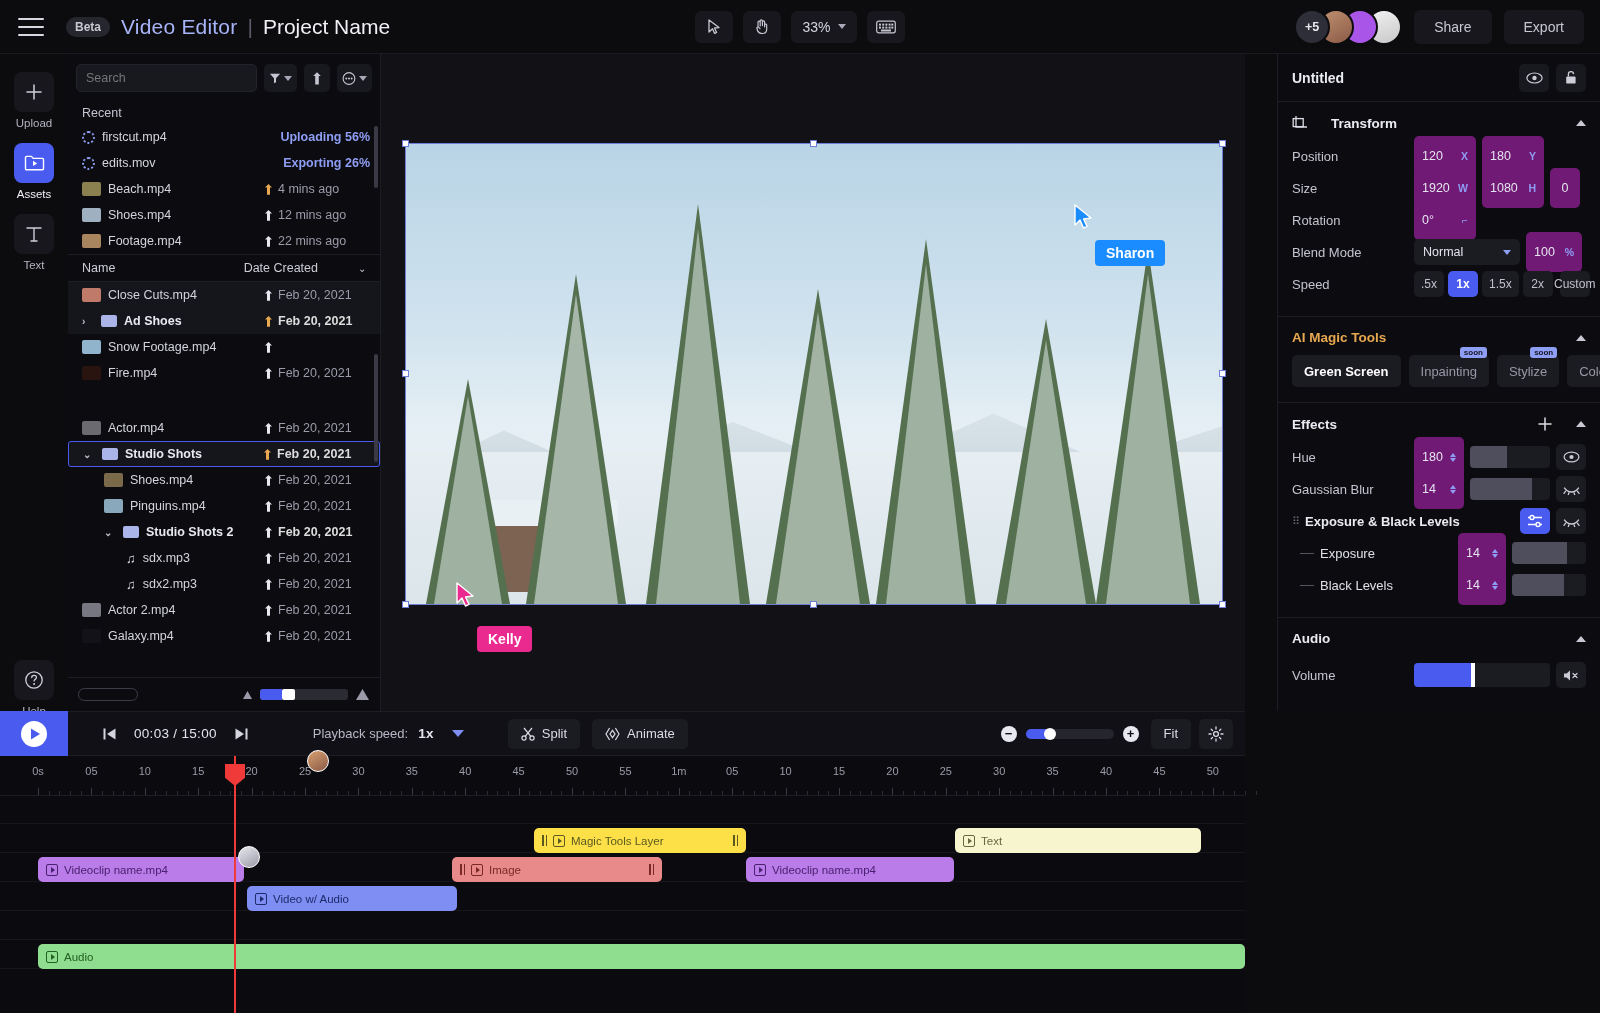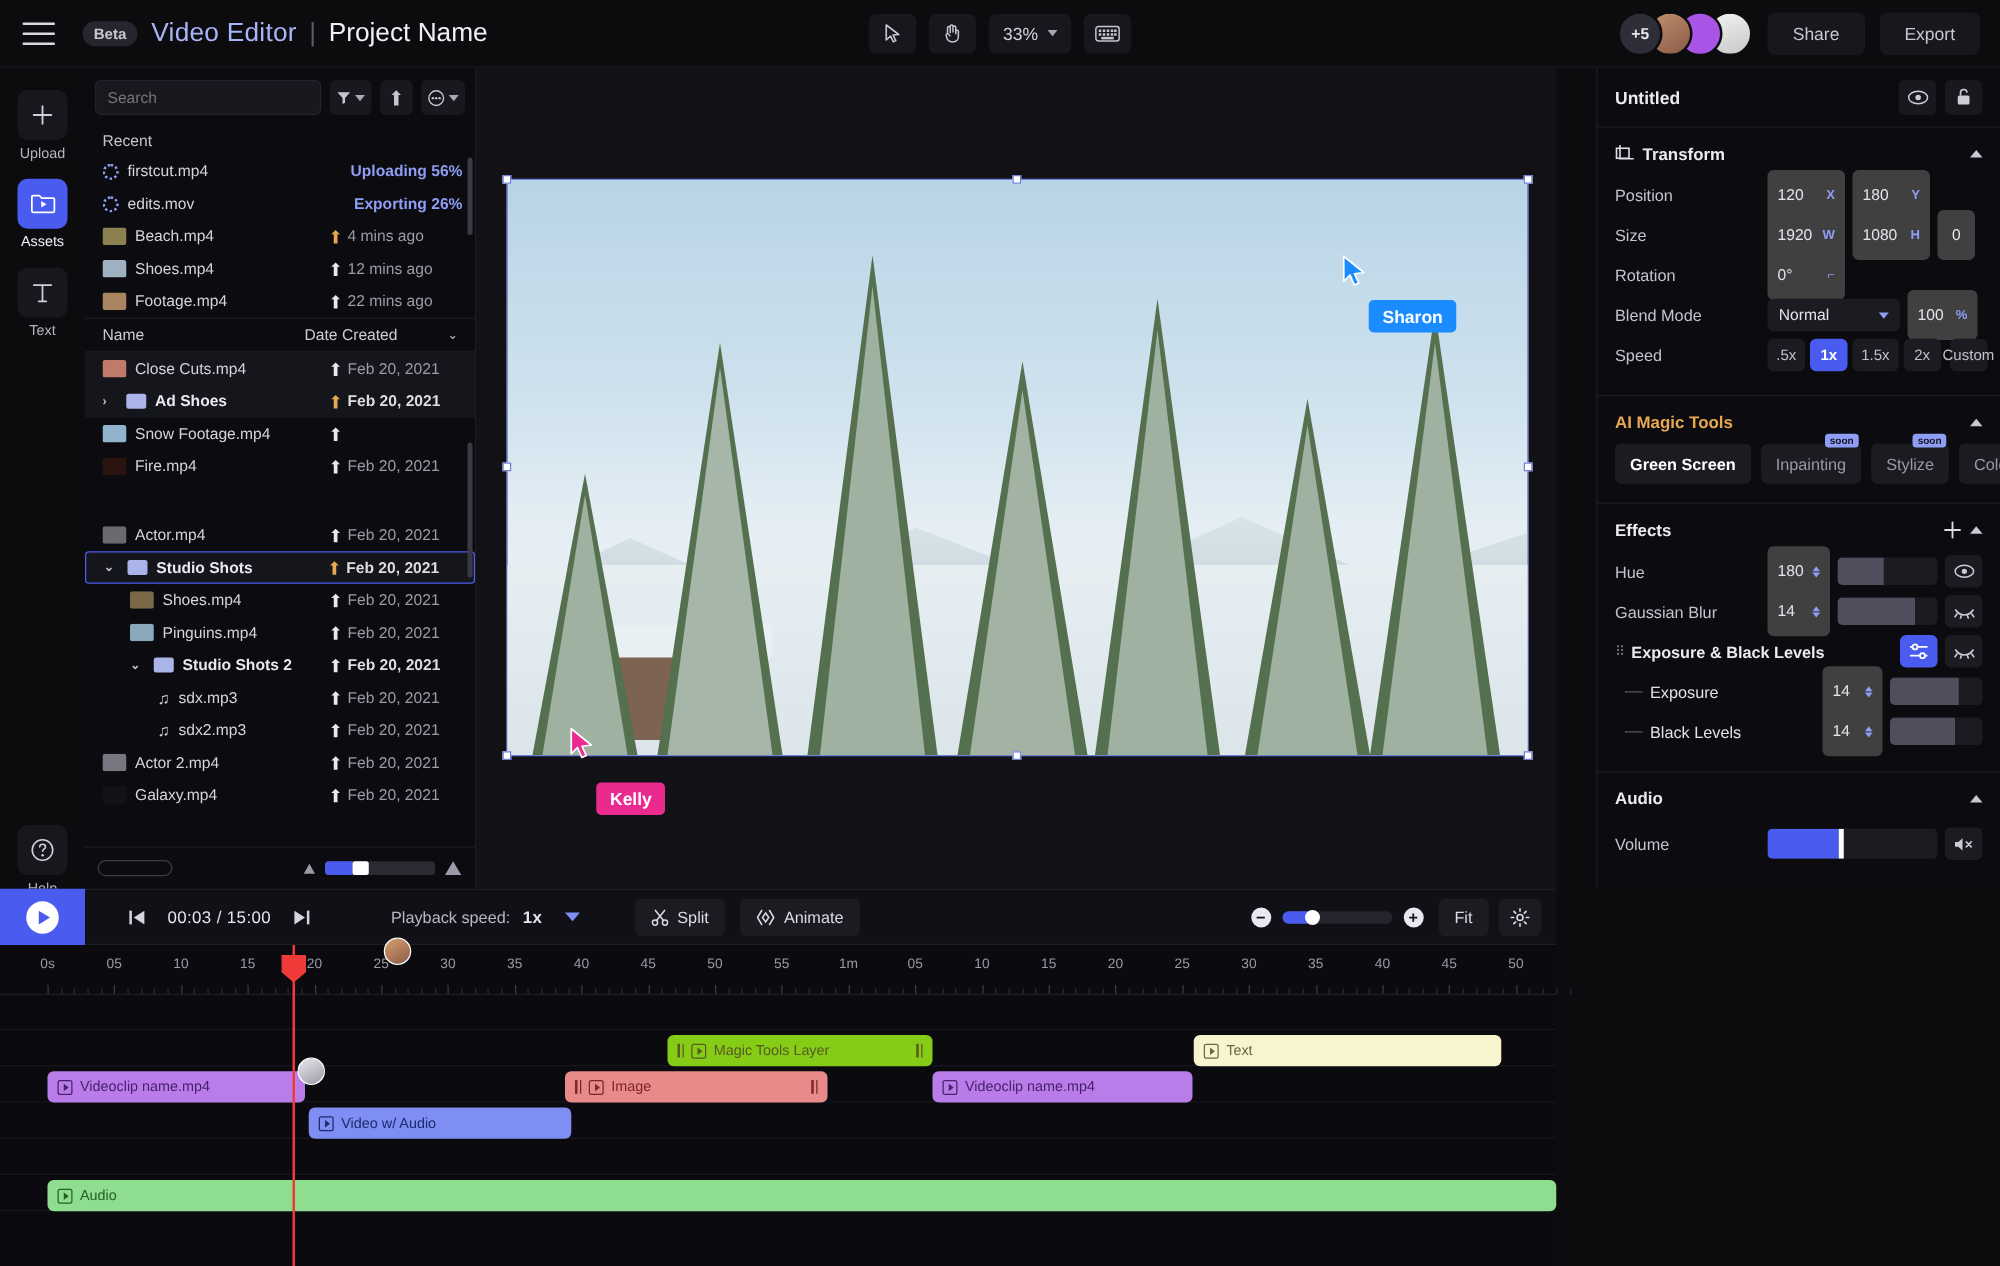--- a/index.html
+++ b/index.html
@@ -139,28 +139,28 @@
   
   .right { position: absolute; top: 54px; right: 0; width: 323px; height: 657px;
     background: #0c0c10; border-left: 1px solid #1d1d24; overflow: hidden; }
   .rp-head { height: 48px; display: flex; align-items: center; padding: 0 14px;
     border-bottom: 1px solid #1d1d24; }
   .rp-title { font-size: 14px; color: #eaeaf2; font-weight: bold; flex: 1; }
   .sq-btn { width: 30px; height: 28px; border-radius: 5px; background: #18181f;
     display: flex; align-items: center; justify-content: center; color: #cdcdd8;
     cursor: pointer; margin-left: 7px; }
   .sect { padding: 13px 14px 6px 14px; }
-  .sect-head { display: flex; align-items: center; gap: 6px; margin-bottom: 10px; }
+  .sect-head { display: flex; align-items: center; gap: 23px; margin-bottom: 10px; }
   .sect-title { font-size: 13.5px; font-weight: bold; color: #eaeaf2; flex: 1; }
   .sect-title.ai { color: #e8a850; }
   .caret-u { width: 0; height: 0; border-left: 5px solid transparent;
     border-right: 5px solid transparent; border-bottom: 6px solid #c8c8d4; cursor:pointer; }
   .prow { display: flex; align-items: center; height: 30px; margin-bottom: 2px; }
   .plabel { font-size: 13px; color: #c4c4d0; width: 122px; flex: none; }
-  .nbox { height: 40px; background: #404040; border-radius: 5px; display: flex;
+  .nbox { height: 40px; background: #701a75; border-radius: 5px; display: flex;
     align-items: center; padding: 0 8px; gap: 6px; font-size: 12.5px; color: #e4e4ee;
     cursor: text; }
   .nbox .suf { color: #8f9ef5; font-size: 10.5px; font-weight: bold; margin-left: auto; }
   .selbox { height: 26px; background: #1b1b22; border-radius: 5px; display: flex;
     align-items: center; padding: 0 9px; font-size: 12.5px; color: #e4e4ee;
     cursor: pointer; gap: 6px; }
   .segs { display: flex; gap: 4px; }
   .seg { height: 26px; min-width: 30px; background: #1b1b22; border-radius: 5px;
     display: flex; align-items: center; justify-content: center; font-size: 12px;
     color: #c2c2cf; cursor: pointer; padding: 0 7px; }
@@ -1093,21 +1093,21 @@
     <div class="tracks" id="tracks">
       <div class="trk" style="height:28px;"></div>
       <div class="trk" style="height:29px;"></div>
       <div class="trk" style="height:29px;"></div>
       <div class="trk" style="height:29px;"></div>
       <div class="trk" style="height:29px;"></div>
       <div class="trk" style="height:29px;"></div>
       <div class="trk" style="height:29px;border:none;"></div>
     </div>
     <div id="clip-layer">
-        <div class="clip" style="left: 534px; top: 72px; width: 212px; background: #84cc16; color: rgb(90, 90, 32);">
+        <div class="clip" style="left: 534px; top: 72px; width: 212px; background: #fde047; color: rgb(90, 90, 32);">
           <span class="grip">
             <i></i>
             <i></i>
           </span>
           <span class="ic"></span>
           <span>Magic Tools Layer</span>
           <span class="grip" style="margin-left:auto">
             <i></i>
             <i></i>
           </span>

